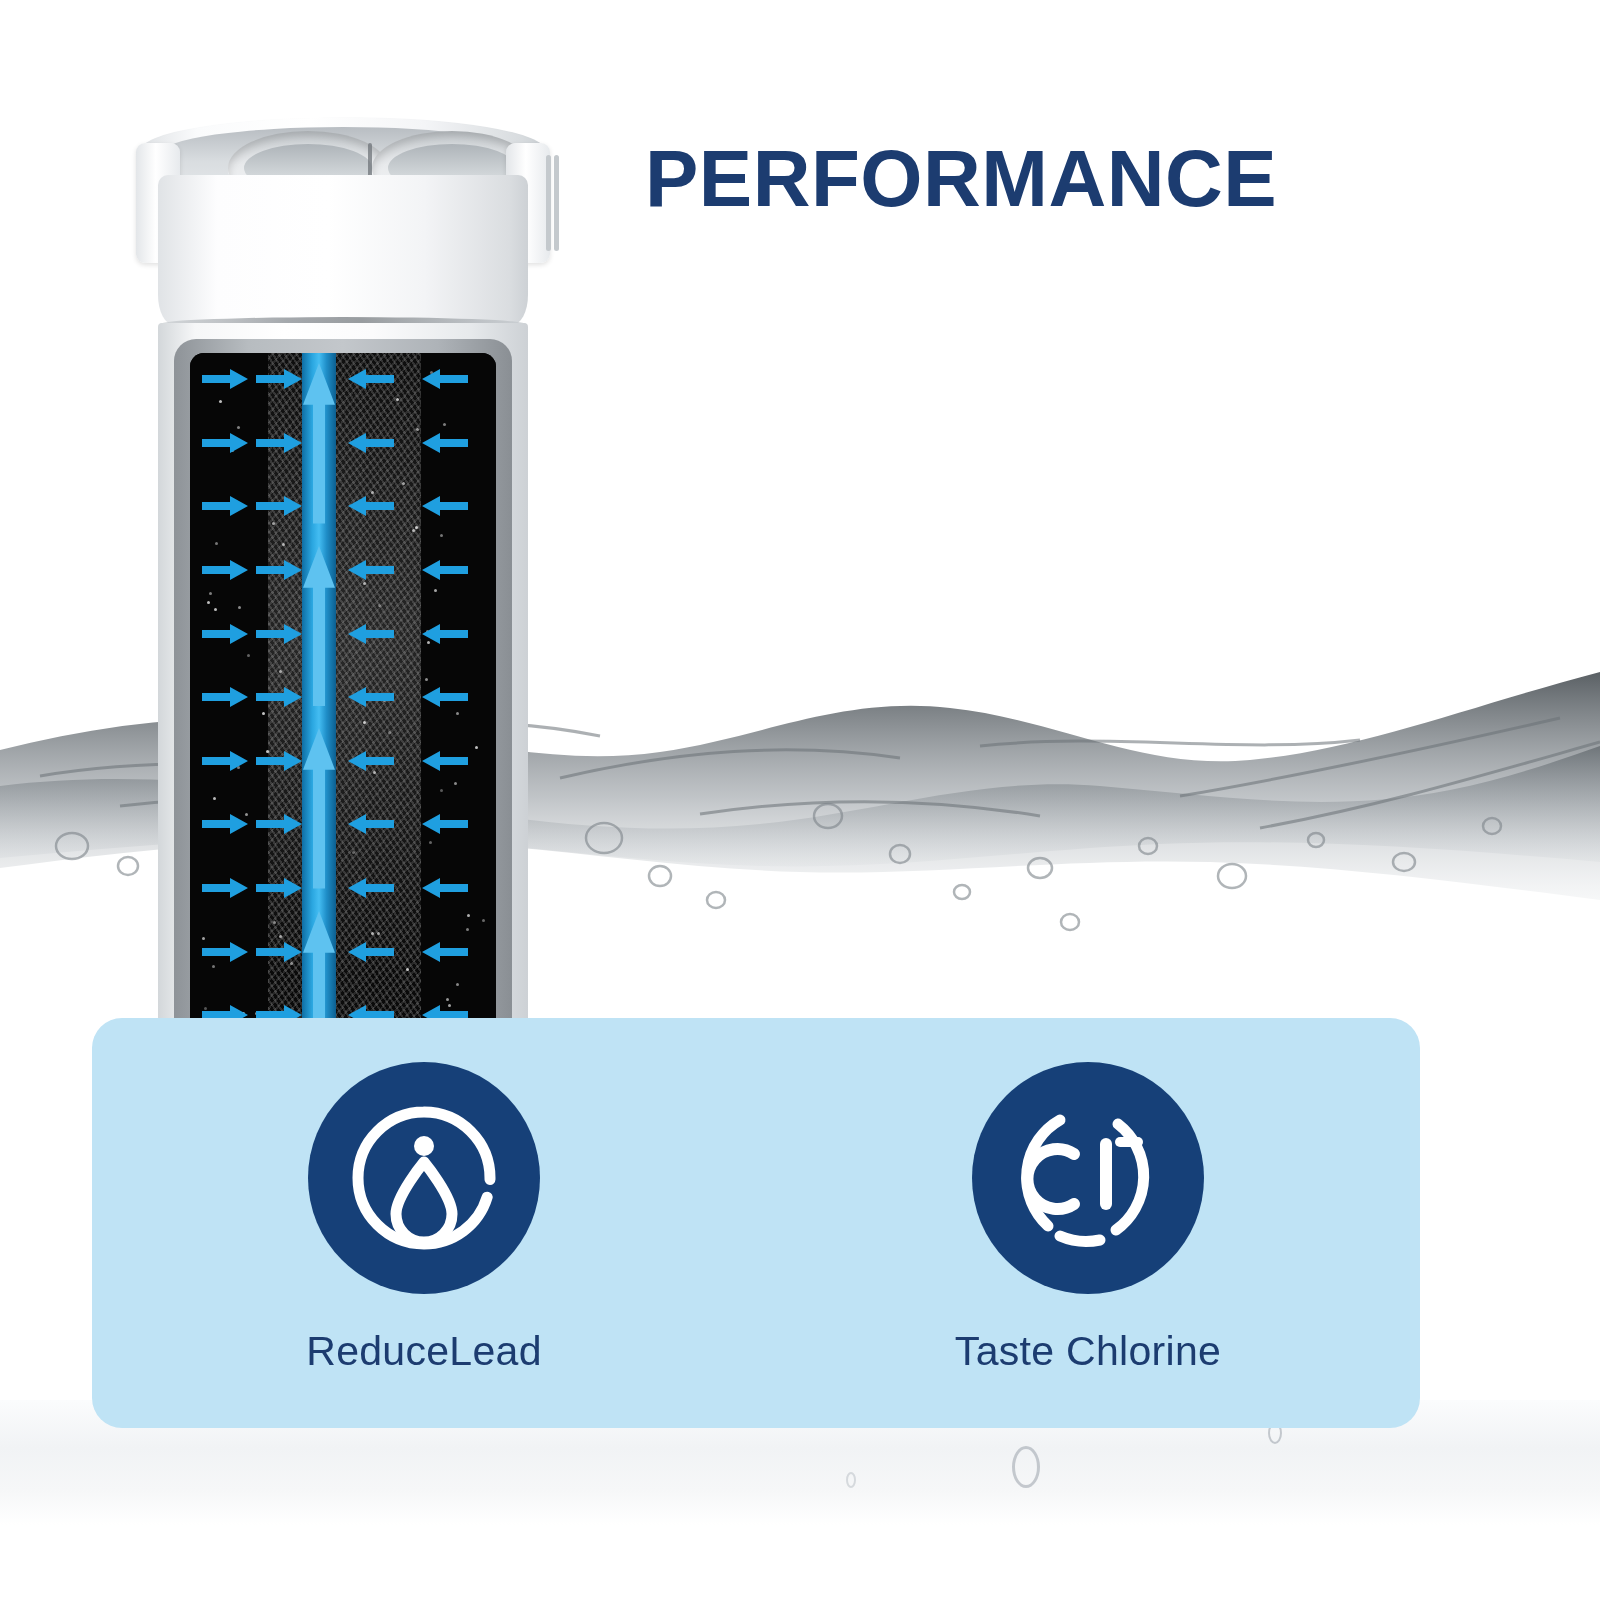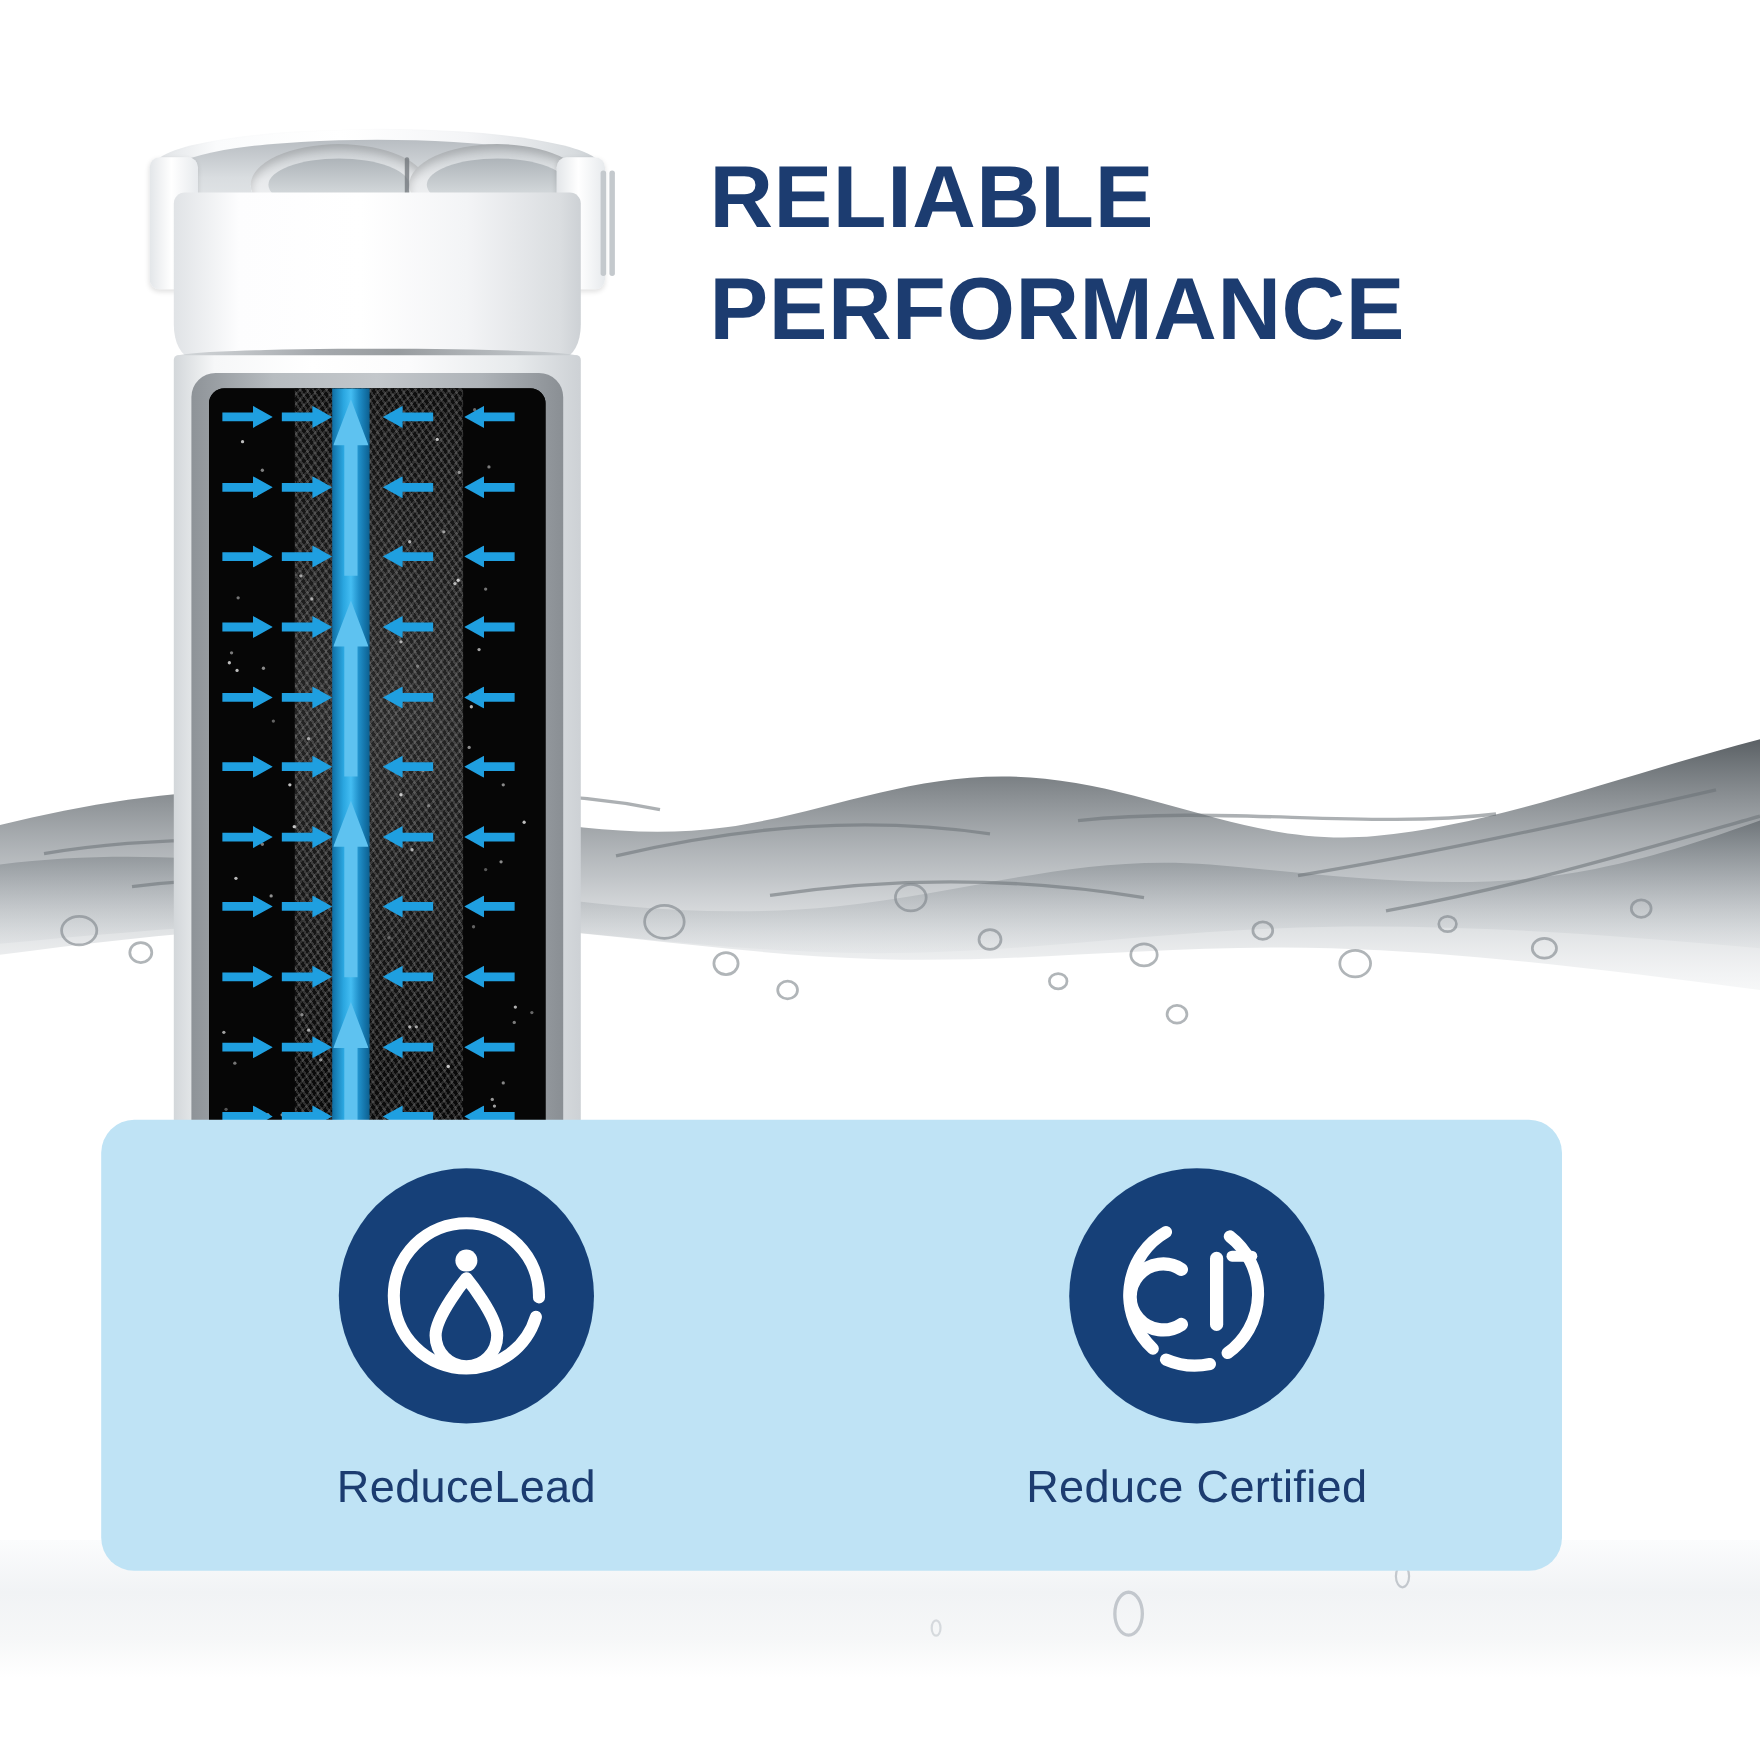--- a/index.html
+++ b/index.html
@@ -522,21 +522,20 @@
               <svg width="46" height="20" viewBox="0 0 46 20">
                 <polygon points="18,0 18,6 46,6 46,14 18,14 18,20 0,10" fill="#1f9fe0"></polygon>
               </svg>
             </div>
           </div>
         </div>
     </div>
   </div>
 
   <div class="head">
-    <span class="l1">RELIABLE</span>
     <span class="l2">PERFORMANCE</span>
   </div>
 
 
   <div class="panel">
     <div class="features">
 
       <div class="feat">
         <div class="disc">
           <svg width="160" height="160" viewBox="0 0 160 160">
@@ -556,20 +555,20 @@
             <g fill="none" stroke="#ffffff" stroke-width="11" stroke-linecap="round">
               <path d="M52 22 A66 66 0 0 0 40 128"></path>
               <path d="M110 26 A66 66 0 0 1 108 132"></path>
               <path d="M52 138 A66 66 0 0 0 92 142"></path>
               <path d="M66 56 A30 30 0 1 0 66 106" stroke-width="12"></path>
               <path d="M98 46 L98 106" stroke-width="12"></path>
               <path d="M112 44 L130 44" stroke-width="10"></path>
             </g>
           </svg>
         </div>
-        <div class="lab">Reduce Certified</div>
+        <div class="lab">Taste Chlorine</div>
       </div>
 
 
     </div>
   </div>
 
 </div>
 
 </body></html>

